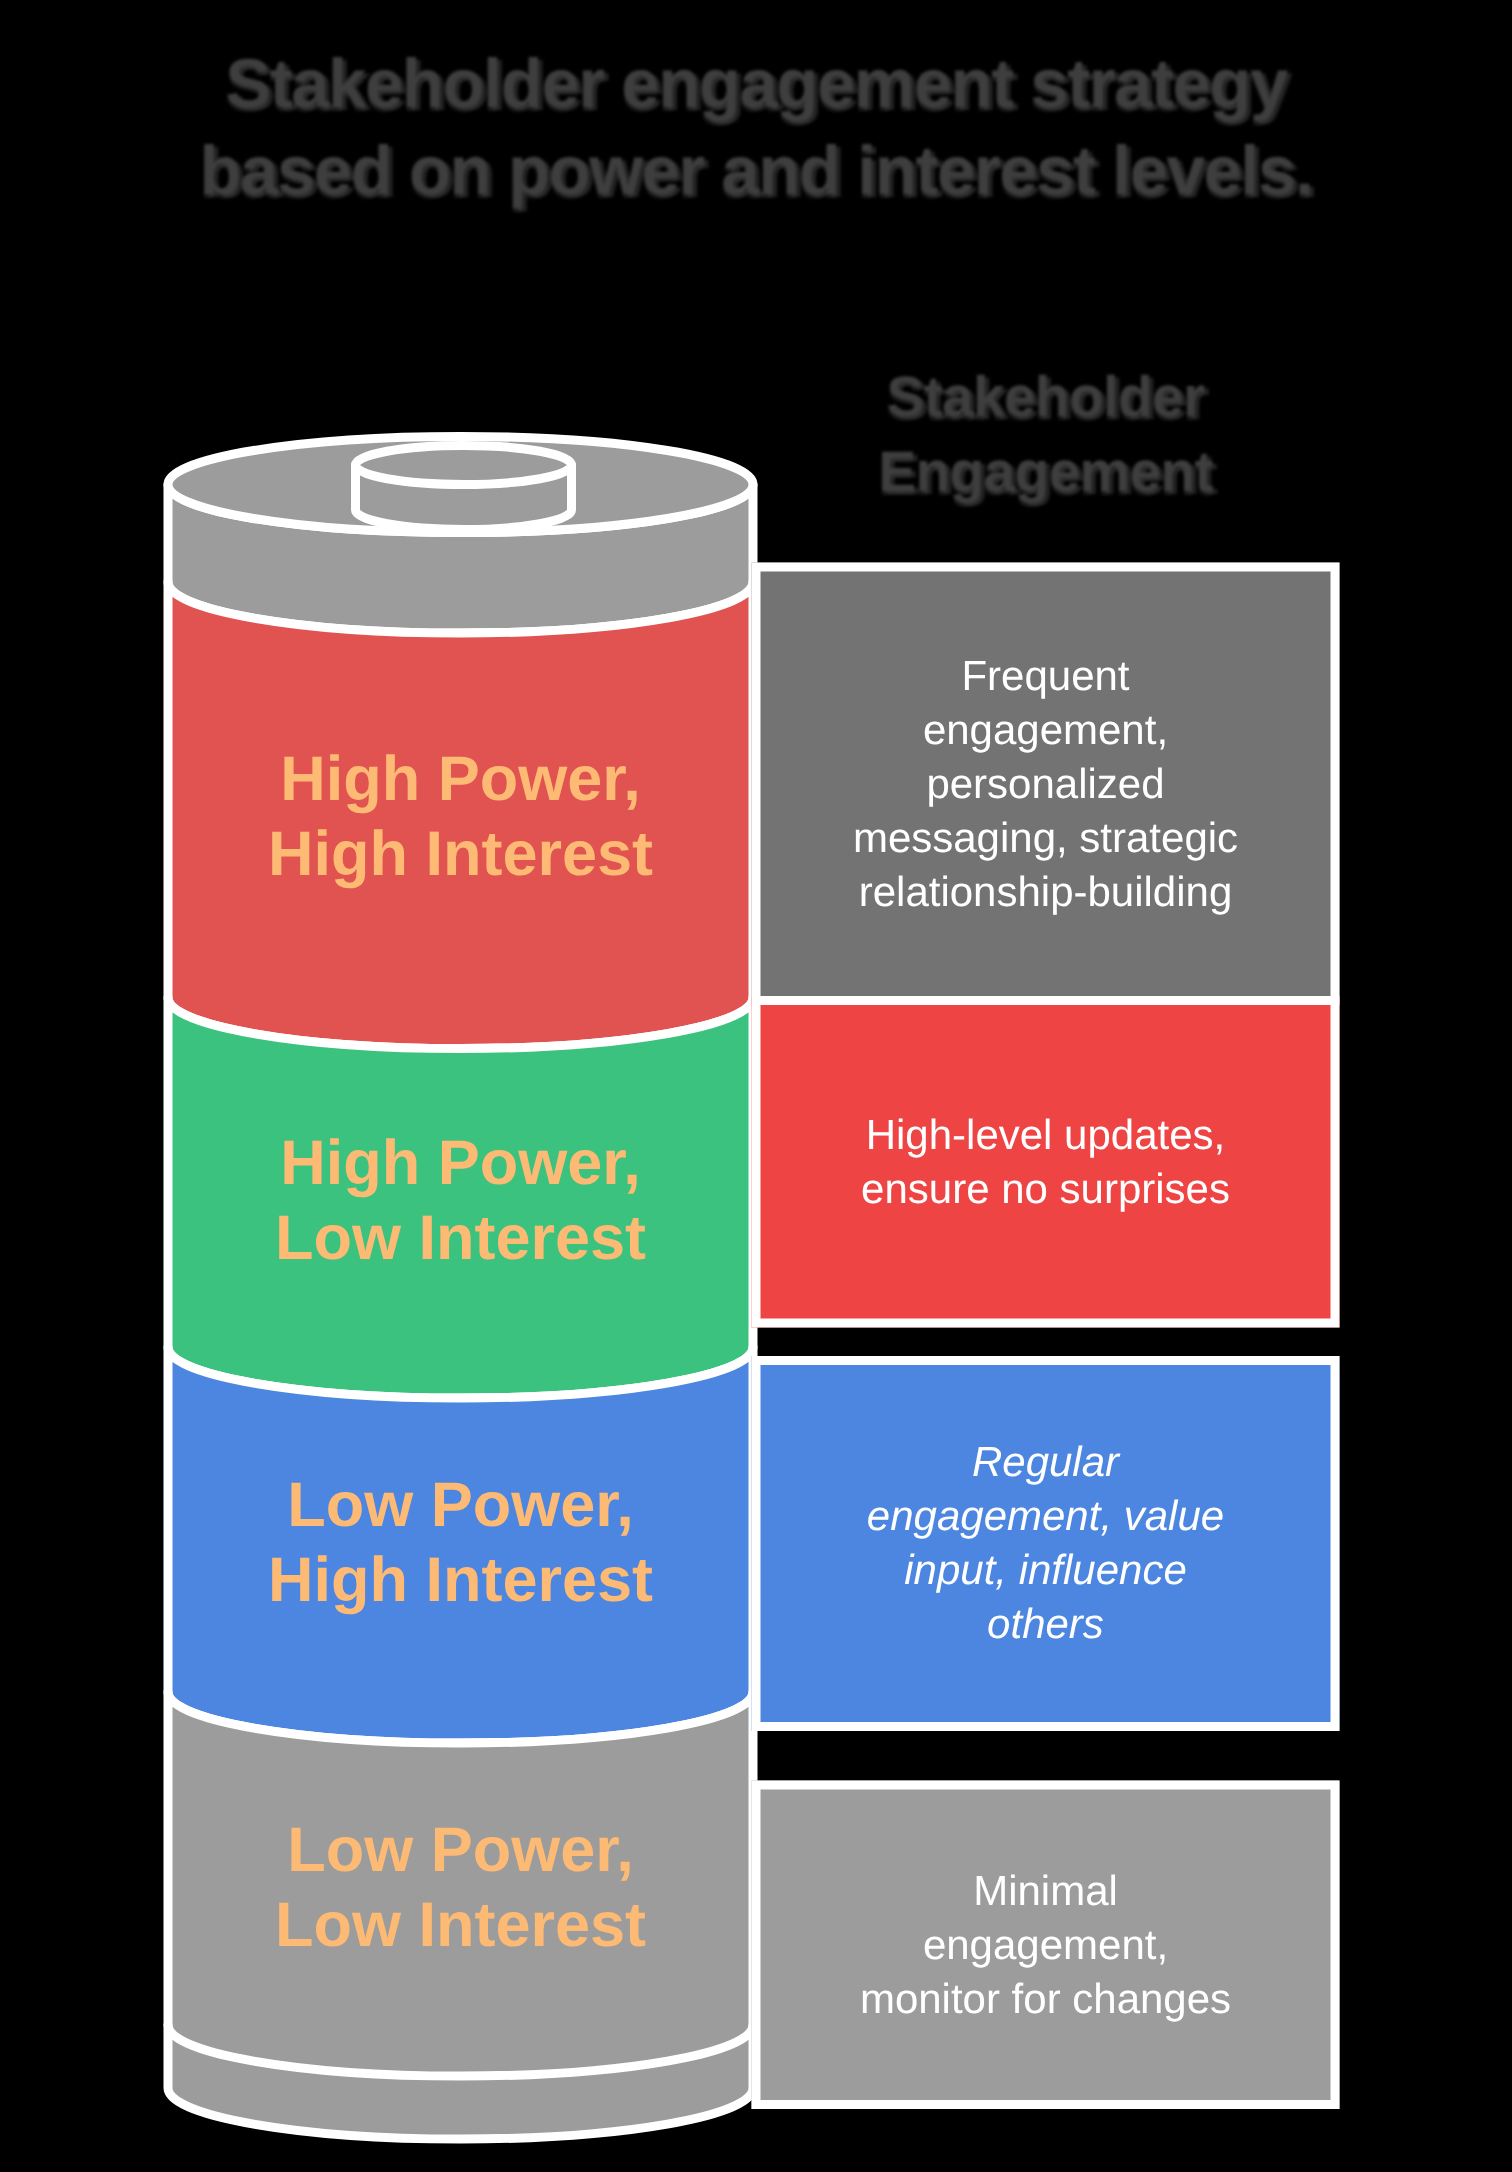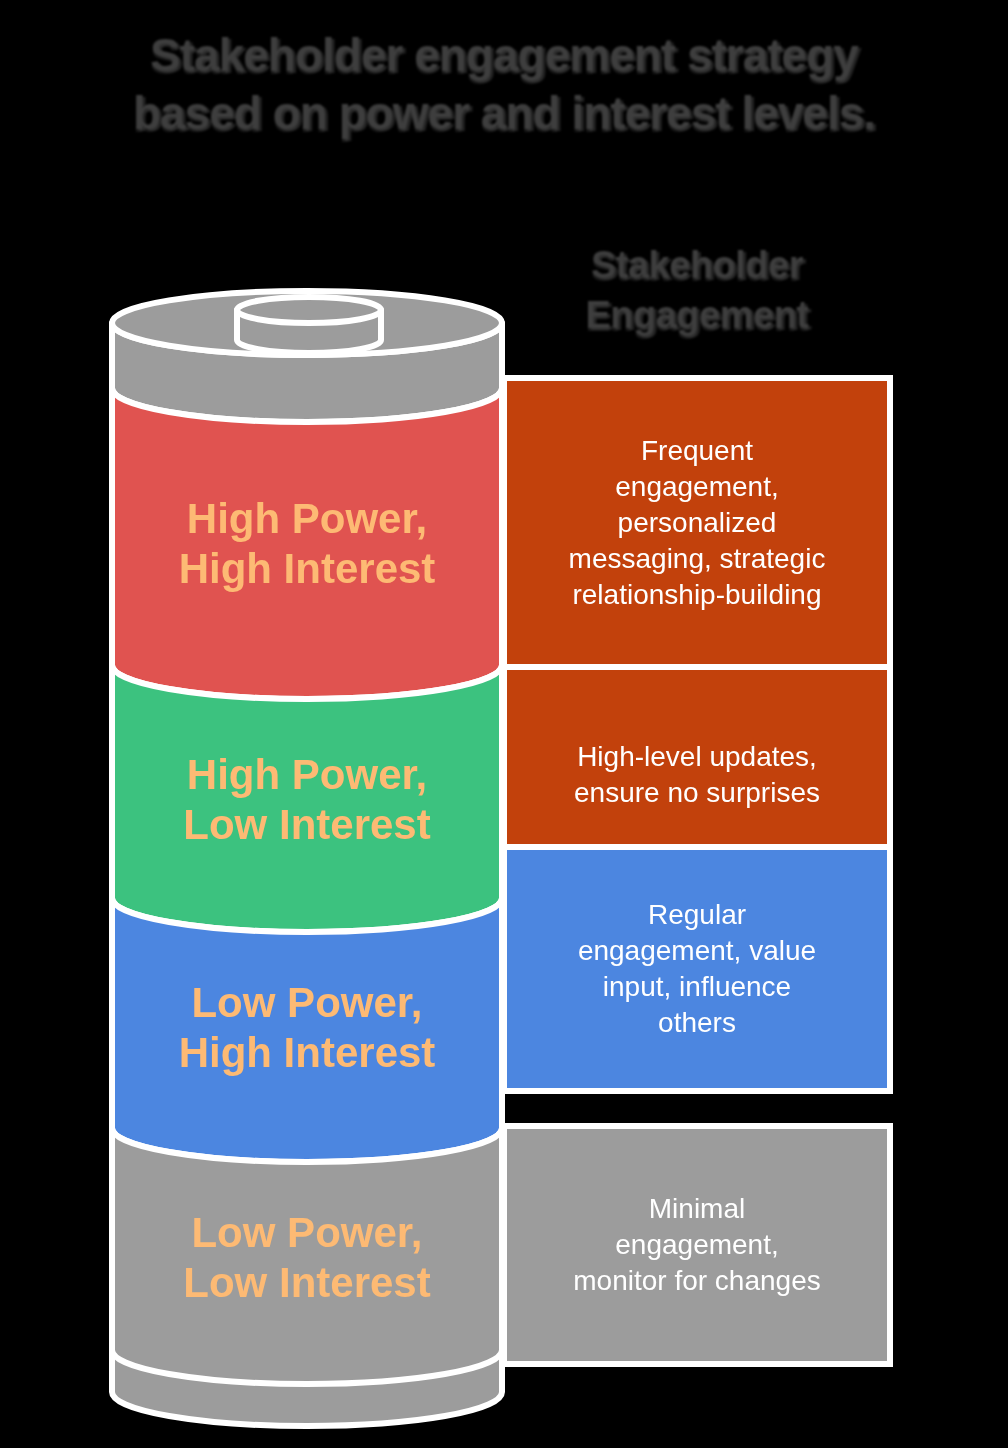--- a/index.html
+++ b/index.html
@@ -53,22 +53,22 @@
     box-sizing:border-box;
     display:flex;align-items:center;justify-content:center;
     color:#fff;
     font-size:28px;line-height:36px;
     text-align:center;white-space:pre-line;
     padding:0 20px;
     z-index:2;
   }
   #strategy-box-0{top:375px;height:295px;}
   #strategy-box-1{top:664px;height:221px;}
-  #strategy-box-2{top:844px;height:250px;}
-  #strategy-box-3{top:1123px;height:244px;}
+  #strategy-box-2{top:904px;height:250px;font-style:italic;}
+  #strategy-box-3{top:1187px;height:219px;}
 
   #battery-svg{left:0;top:0;z-index:1;}
 </style>
 </head>
 <body style="background: rgb(0, 0, 0);">
 
 <div id="main-title" class="abs fuzzy-heading">Stakeholder engagement strategy
 based on power and interest levels.</div>
 
 <div id="column-header" class="abs fuzzy-heading">Stakeholder
@@ -98,26 +98,26 @@
 
 <div id="seg-label-0" class="abs seg-label">High Power,
 High Interest</div>
 <div id="seg-label-1" class="abs seg-label">High Power,
 Low Interest</div>
 <div id="seg-label-2" class="abs seg-label">Low Power,
 High Interest</div>
 <div id="seg-label-3" class="abs seg-label">Low Power,
 Low Interest</div>
 
-<div id="strategy-box-0" class="abs strategy-box" style="background: #c2410c;">Frequent
+<div id="strategy-box-0" class="abs strategy-box" style="background: #737373;">Frequent
 engagement,
 personalized
 messaging, strategic
 relationship-building</div>
-<div id="strategy-box-1" class="abs strategy-box" style="background: #c2410c;">High-level updates,
+<div id="strategy-box-1" class="abs strategy-box" style="background: #ef4444;">High-level updates,
 ensure no surprises</div>
 <div id="strategy-box-2" class="abs strategy-box" style="background: rgb(76, 134, 224);">Regular
 engagement, value
 input, influence
 others</div>
 <div id="strategy-box-3" class="abs strategy-box" style="background: rgb(156, 156, 156);">Minimal
 engagement,
 monitor for changes</div>
 
 </body></html>

